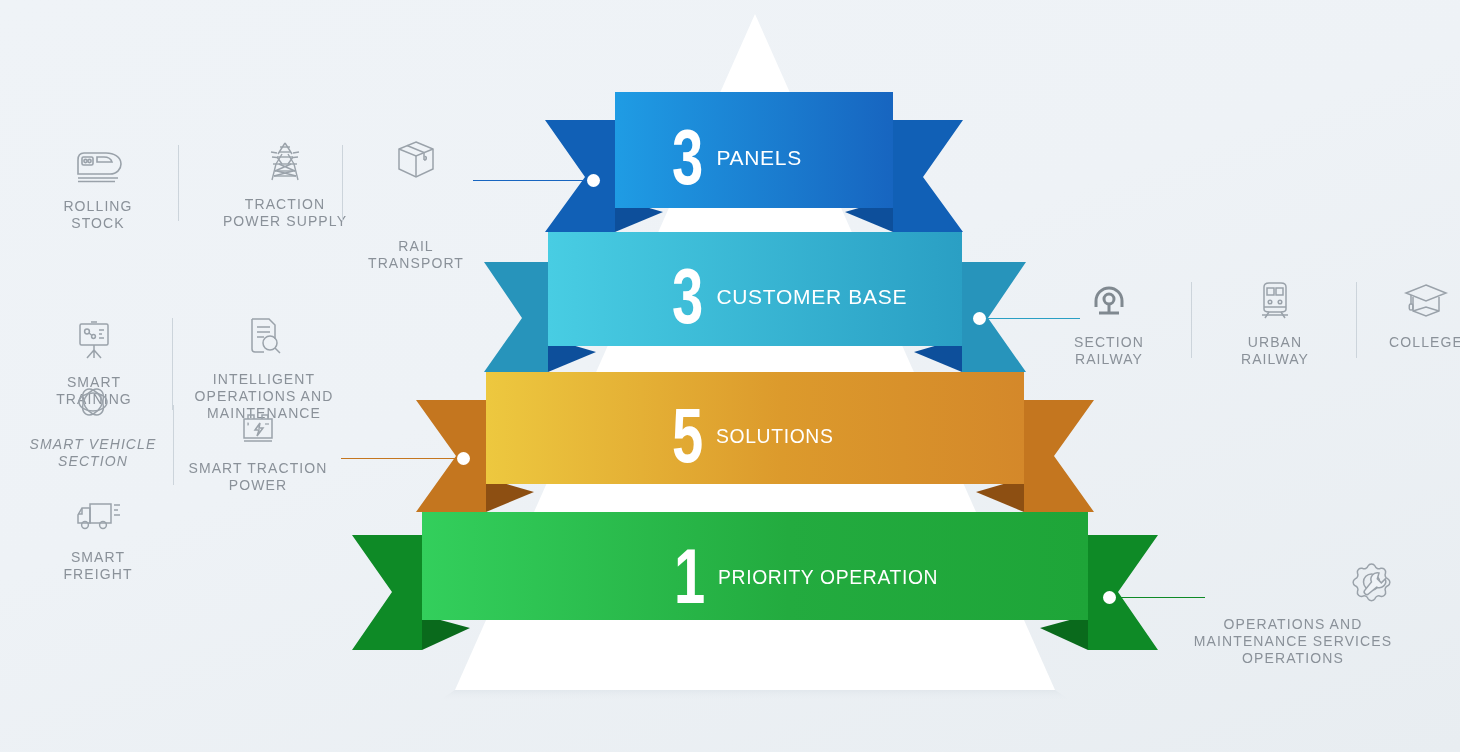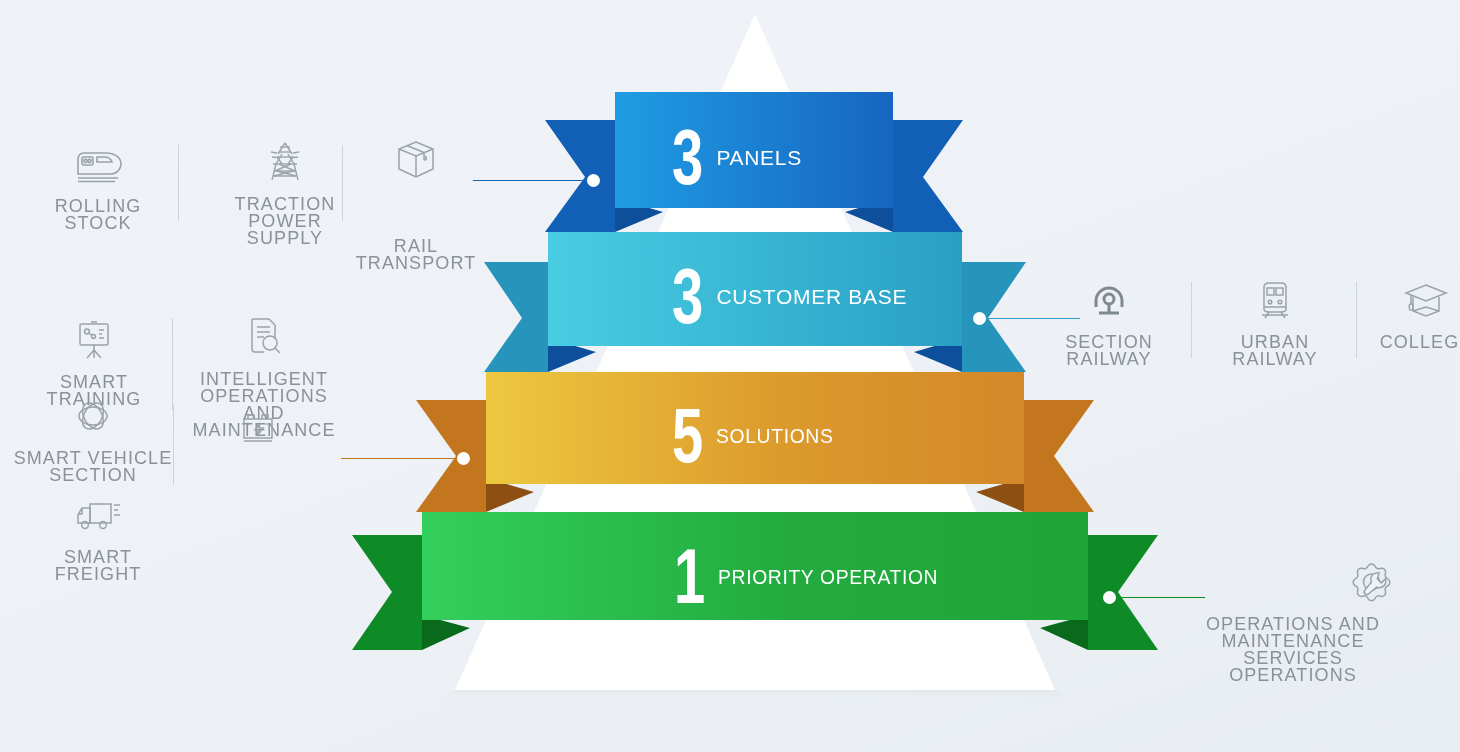--- a/index.html
+++ b/index.html
@@ -55,21 +55,21 @@
     align-items:center;
     text-align:center;
   }
   .icon-cell .glyph{
     width:54px;height:44px;
     display:flex;align-items:center;justify-content:center;
     margin-bottom:12px;
   }
   .icon-cell .glyph svg{ display:block; }
   .cap{
-    font-size:18px;
+    font-size:14px;
     color:#8a9199;
     letter-spacing:1.1px;
     line-height:17px;
     font-family:"Liberation Sans", sans-serif;
   }
   .vdiv{
     position:absolute;
     width:1px;
     background:#ccd4db;
   }
@@ -262,21 +262,21 @@
       <svg width="44" height="44" viewBox="0 0 44 44" fill="none" stroke="#9aa2aa" stroke-width="1.5">
         <path d="M10 4 H27 L33 10 V24 M10 4 V34 C10 36 11 37 13 37 H22"></path>
         <path d="M15 12 H28 M15 17 H28 M15 22 H22"></path>
         <circle cx="28" cy="28" r="7"></circle>
         <path d="M33 33 L38 38"></path>
       </svg>
     </span>
     <span class="cap">INTELLIGENT OPERATIONS AND MAINTENANCE</span>
   </div>
 
-  <div class="icon-cell" style="left:12px; top:394px; width:162px;">
+  <div class="icon-cell" style="left:12px; top:380px; width:162px;font-style:italic;">
     <span class="glyph">
       <svg width="46" height="42" viewBox="0 0 46 42" fill="none" stroke="#9aa2aa" stroke-width="1.5">
         <ellipse cx="23" cy="21" rx="9" ry="14" transform="rotate(30 23 21)"></ellipse>
         <ellipse cx="23" cy="21" rx="9" ry="14" transform="rotate(90 23 21)"></ellipse>
         <ellipse cx="23" cy="21" rx="9" ry="14" transform="rotate(150 23 21)"></ellipse>
       </svg>
     </span>
     <span class="cap">SMART VEHICLE SECTION</span>
   </div>
   <div class="vdiv" style="left:173px; top:405px; height:80px;"></div>
@@ -285,20 +285,21 @@
     <span class="glyph">
       <svg width="44" height="40" viewBox="0 0 44 40" fill="none" stroke="#9aa2aa" stroke-width="1.5">
         <path d="M8 13 H36 V32 H8 Z"></path>
         <path d="M8 35 H36"></path>
         <path d="M12 13 V9 H18 V13 M26 13 V9 H32 V13"></path>
         <path d="M13 18 L12 18 M12 16.5 V19.5" stroke-width="1.2"></path>
         <path d="M29 18 H33" stroke-width="1.2"></path>
         <path d="M24 17 L19 24 H23 L21 30 L27 22 H23 Z"></path>
       </svg>
     </span>
+    <span class="cap">SMART TRACTION POWER</span>
   </div>
 
   <div class="icon-cell" style="left:38px; top:493px; width:120px;">
     <span class="glyph">
       <svg width="50" height="38" viewBox="0 0 50 38" fill="none" stroke="#9aa2aa" stroke-width="1.5">
         <path d="M17 8 H38 V27 H17 Z"></path>
         <path d="M17 12 H9 L5 19 V27 H17 Z"></path>
         <path d="M9 12 V18 H5"></path>
         <circle cx="12" cy="29" r="3.4"></circle>
         <circle cx="30" cy="29" r="3.4"></circle>

